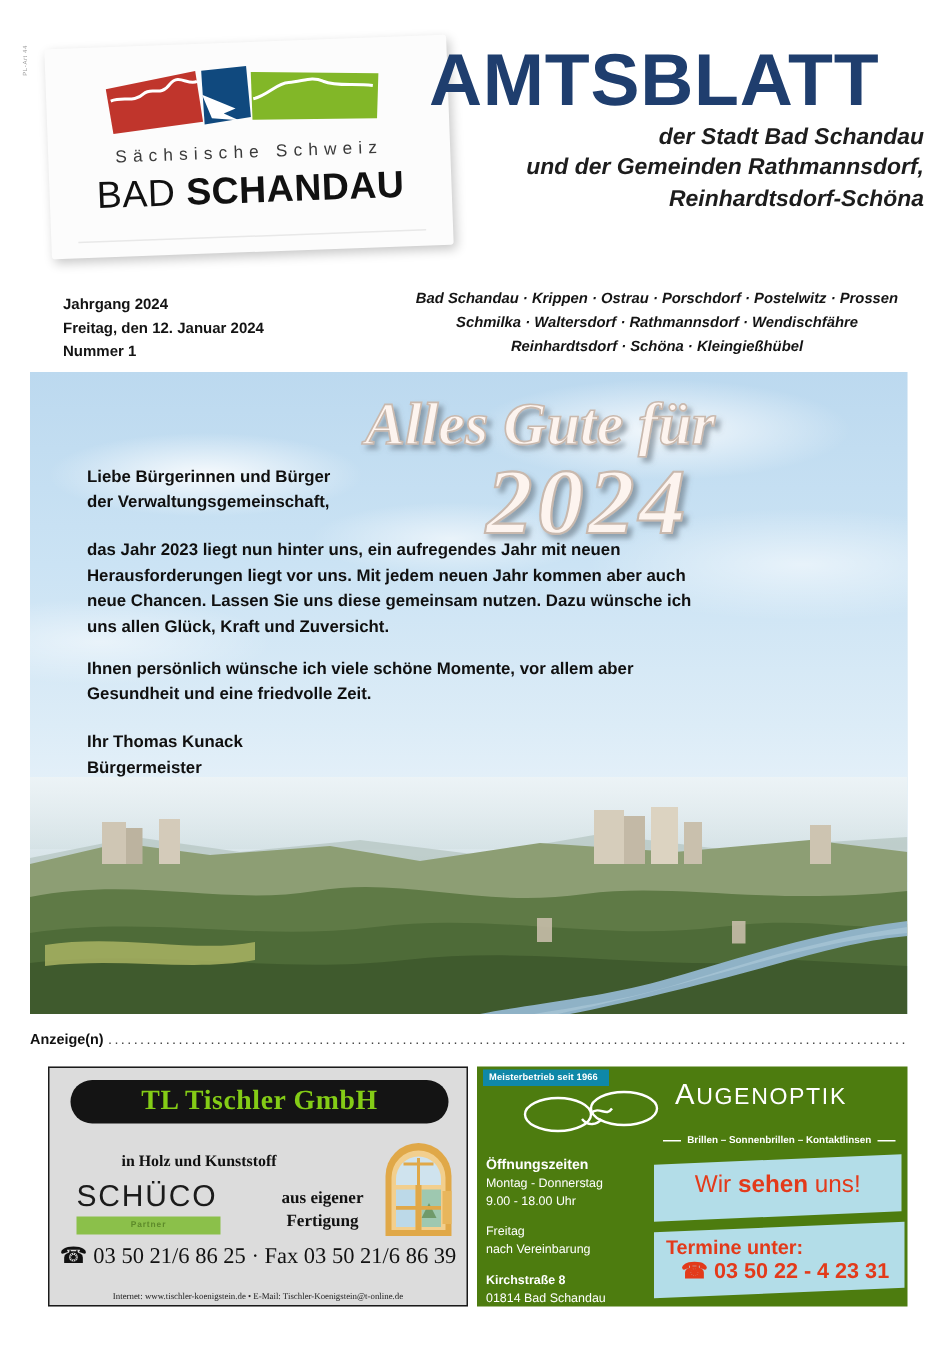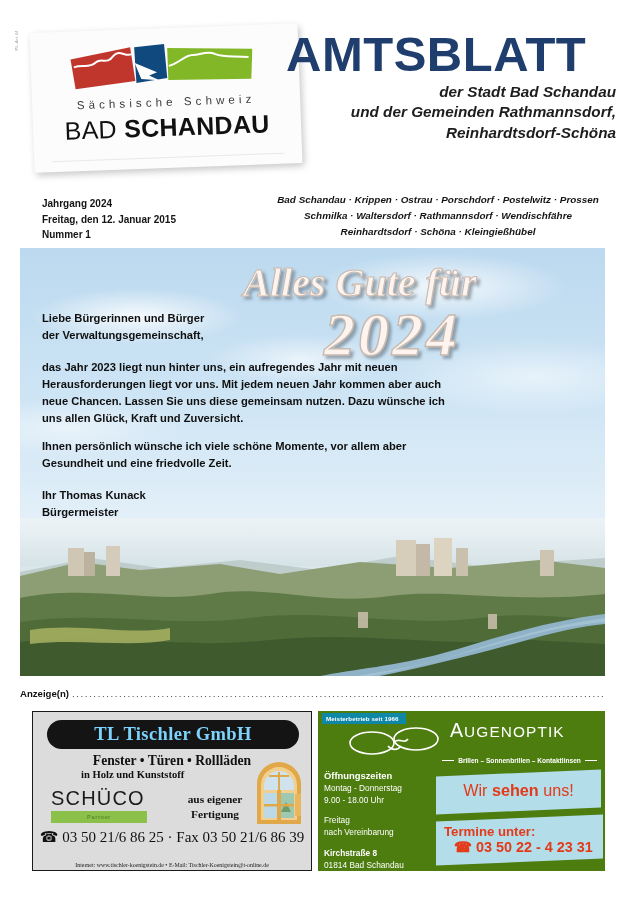--- a/index.html
+++ b/index.html
@@ -80,21 +80,21 @@
       radial-gradient(ellipse 150px 40px at 20% 16%, rgba(255,255,255,.85), rgba(255,255,255,0) 70%),
       radial-gradient(ellipse 180px 48px at 72% 9%, rgba(255,255,255,.8), rgba(255,255,255,0) 70%),
       radial-gradient(ellipse 130px 34px at 48% 26%, rgba(255,255,255,.6), rgba(255,255,255,0) 72%),
       radial-gradient(ellipse 200px 52px at 88% 30%, rgba(255,255,255,.55), rgba(255,255,255,0) 72%),
       radial-gradient(ellipse 160px 40px at 8%  42%, rgba(255,255,255,.5), rgba(255,255,255,0) 72%),
       linear-gradient(180deg, #bcd9ef 0%, #cbe3f4 30%, #dcecf7 55%, #eaf3fa 72%, #f2f7fb 100%);
   }
   .hero-title { position: absolute; left: 176px; top: 8px; width: 330px; height: 108px; }
 
   .letter {
-    position: absolute; left: 22px; top: 62px; width: 420px;
+    position: absolute; left: 38px; top: 62px; width: 420px;
     font-size: 11.2px; font-weight: 700; color: #101010; line-height: 1.52;
   }
   .letter p { margin-bottom: 11px; }
   .letter p.gap { margin-bottom: 15px; }
   .letter p.sign { margin-bottom: 0; }
 
   
   .photo {
     position: absolute; left: 0; bottom: 0; width: 585px; height: 158px;
     overflow: hidden;
@@ -110,21 +110,21 @@
 
   
   .ad-left {
     position: absolute; left: 32px; top: 711px; width: 280px; height: 160px;
     background: #dcdcdc; border: 1.6px solid #1a1a1a;
     font-family: "Liberation Serif", serif; overflow: hidden;
   }
   .tl-banner {
     position: absolute; left: 14px; top: 8px; width: 252px; height: 29px;
     background: #141414; border-radius: 15px;
-    color: #7dd3fc; font-size: 18.5px; font-weight: 700;
+    color: #84cc16; font-size: 18.5px; font-weight: 700;
     display: flex; align-items: center; justify-content: center;
     letter-spacing: .4px;
   }
   .tl-l2 { position:absolute; left:0; right:0; top:41px; text-align:center; font-size:13.6px; font-weight:700; color:#111; }
   .tl-l3 { position:absolute; left:0; right:0; top:57px; text-align:left; font-size:10.6px; font-weight:700; color:#111;padding-left:48px; }
   .schueco { position: absolute; left: 18px; top: 76px; width: 96px; }
   .schueco-word {
     font-family: "Liberation Sans", sans-serif;
     font-size: 20px; font-weight: 400; letter-spacing: 1.2px; color: #1b1b1b;
     line-height: 1;
@@ -231,21 +231,21 @@
       <div class="subtitle">
         <div>der Stadt Bad Schandau</div>
         <div>und der Gemeinden Rathmannsdorf,</div>
         <div>Reinhardtsdorf-Schöna</div>
       </div>
     </div>
   </div>
 
   <div class="info-left">
     <div>Jahrgang 2024</div>
-    <div>Freitag, den 12. Januar 2015</div>
+    <div>Freitag, den 12. Januar 2024</div>
     <div>Nummer 1</div>
   </div>
 
   <div class="info-right">
     <div>Bad Schandau · Krippen · Ostrau · Porschdorf · Postelwitz · Prossen</div>
     <div>Schmilka · Waltersdorf · Rathmannsdorf · Wendischfähre</div>
     <div>Reinhardtsdorf · Schöna · Kleingießhübel</div>
   </div>
 
   <div class="hero">
@@ -310,21 +310,20 @@
     </div>
   </div>
 
   <div class="anz-row">
     <span class="anz-label">Anzeige(n)</span>
     <span class="anz-dots">..................................................................................................................................................................</span>
   </div>
 
   <div class="ad-left">
     <div class="tl-banner">TL Tischler GmbH</div>
-    <div class="tl-l2">Fenster • Türen • Rollläden</div>
     <div class="tl-l3">in Holz und Kunststoff</div>
 
     <div class="schueco">
       <div class="schueco-word">SCHÜCO</div>
       <div class="schueco-bar">Partner</div>
     </div>
 
     <div class="tl-eigen">
       <div>aus eigener</div>
       <div>Fertigung</div>

